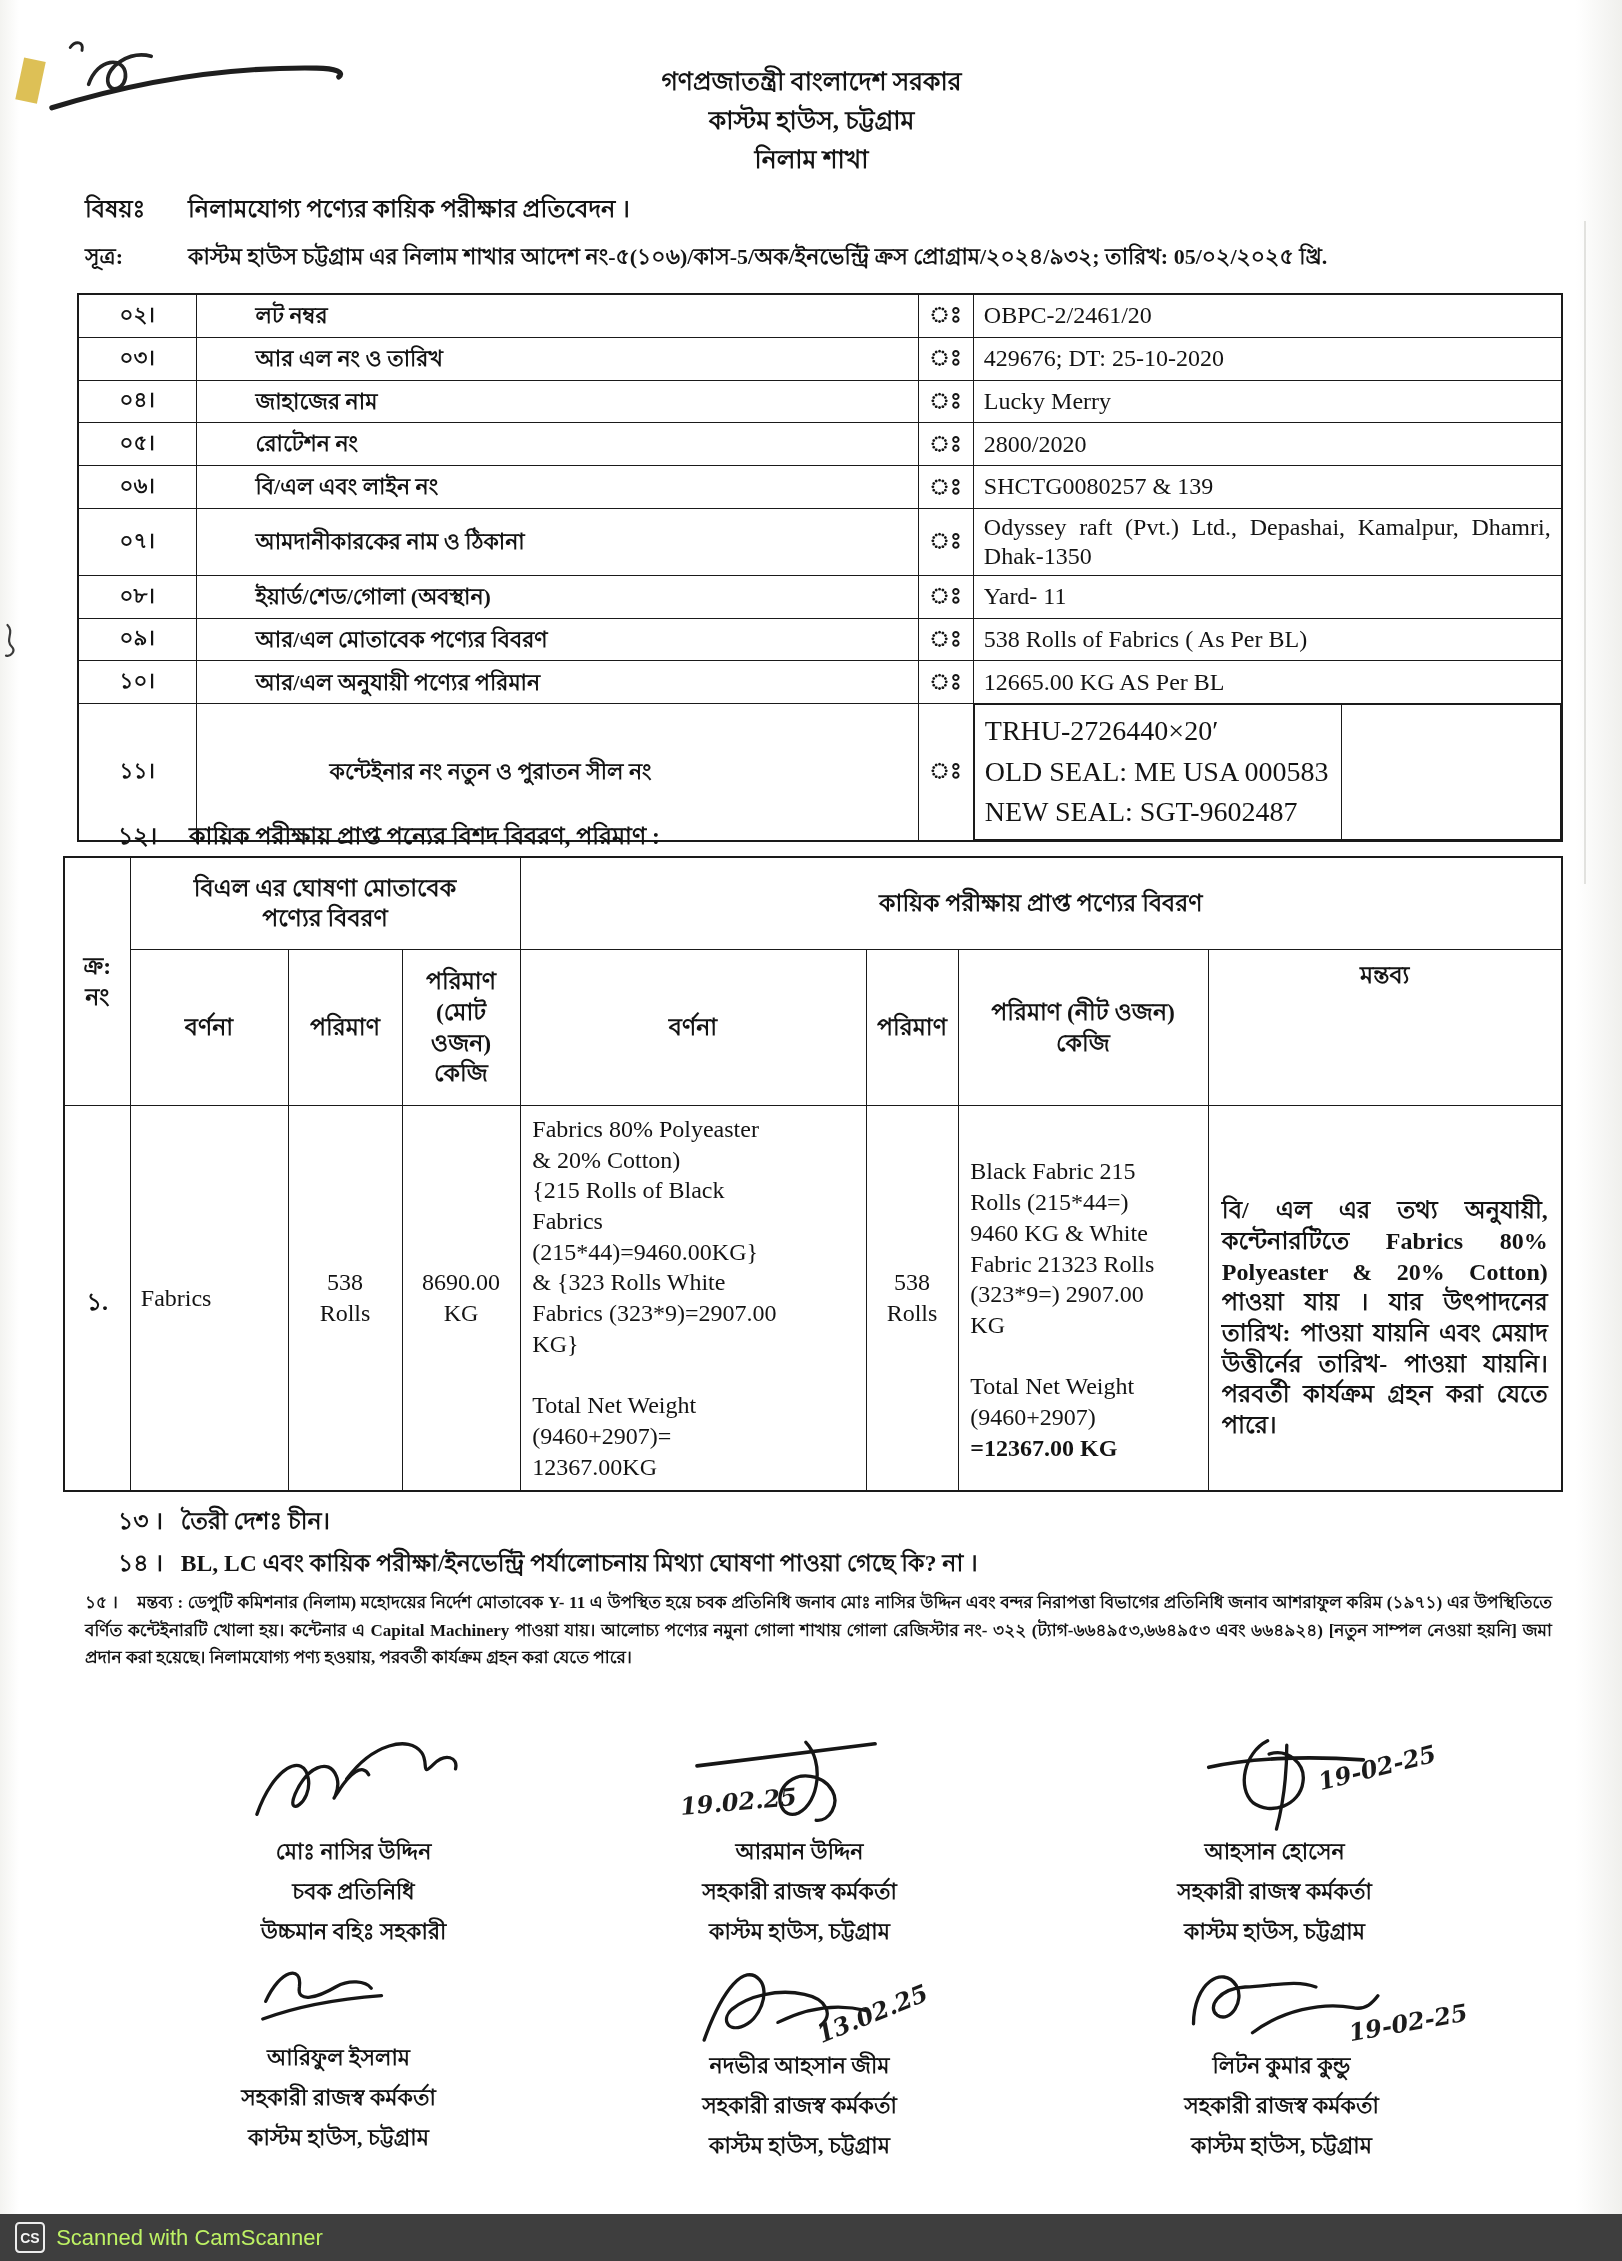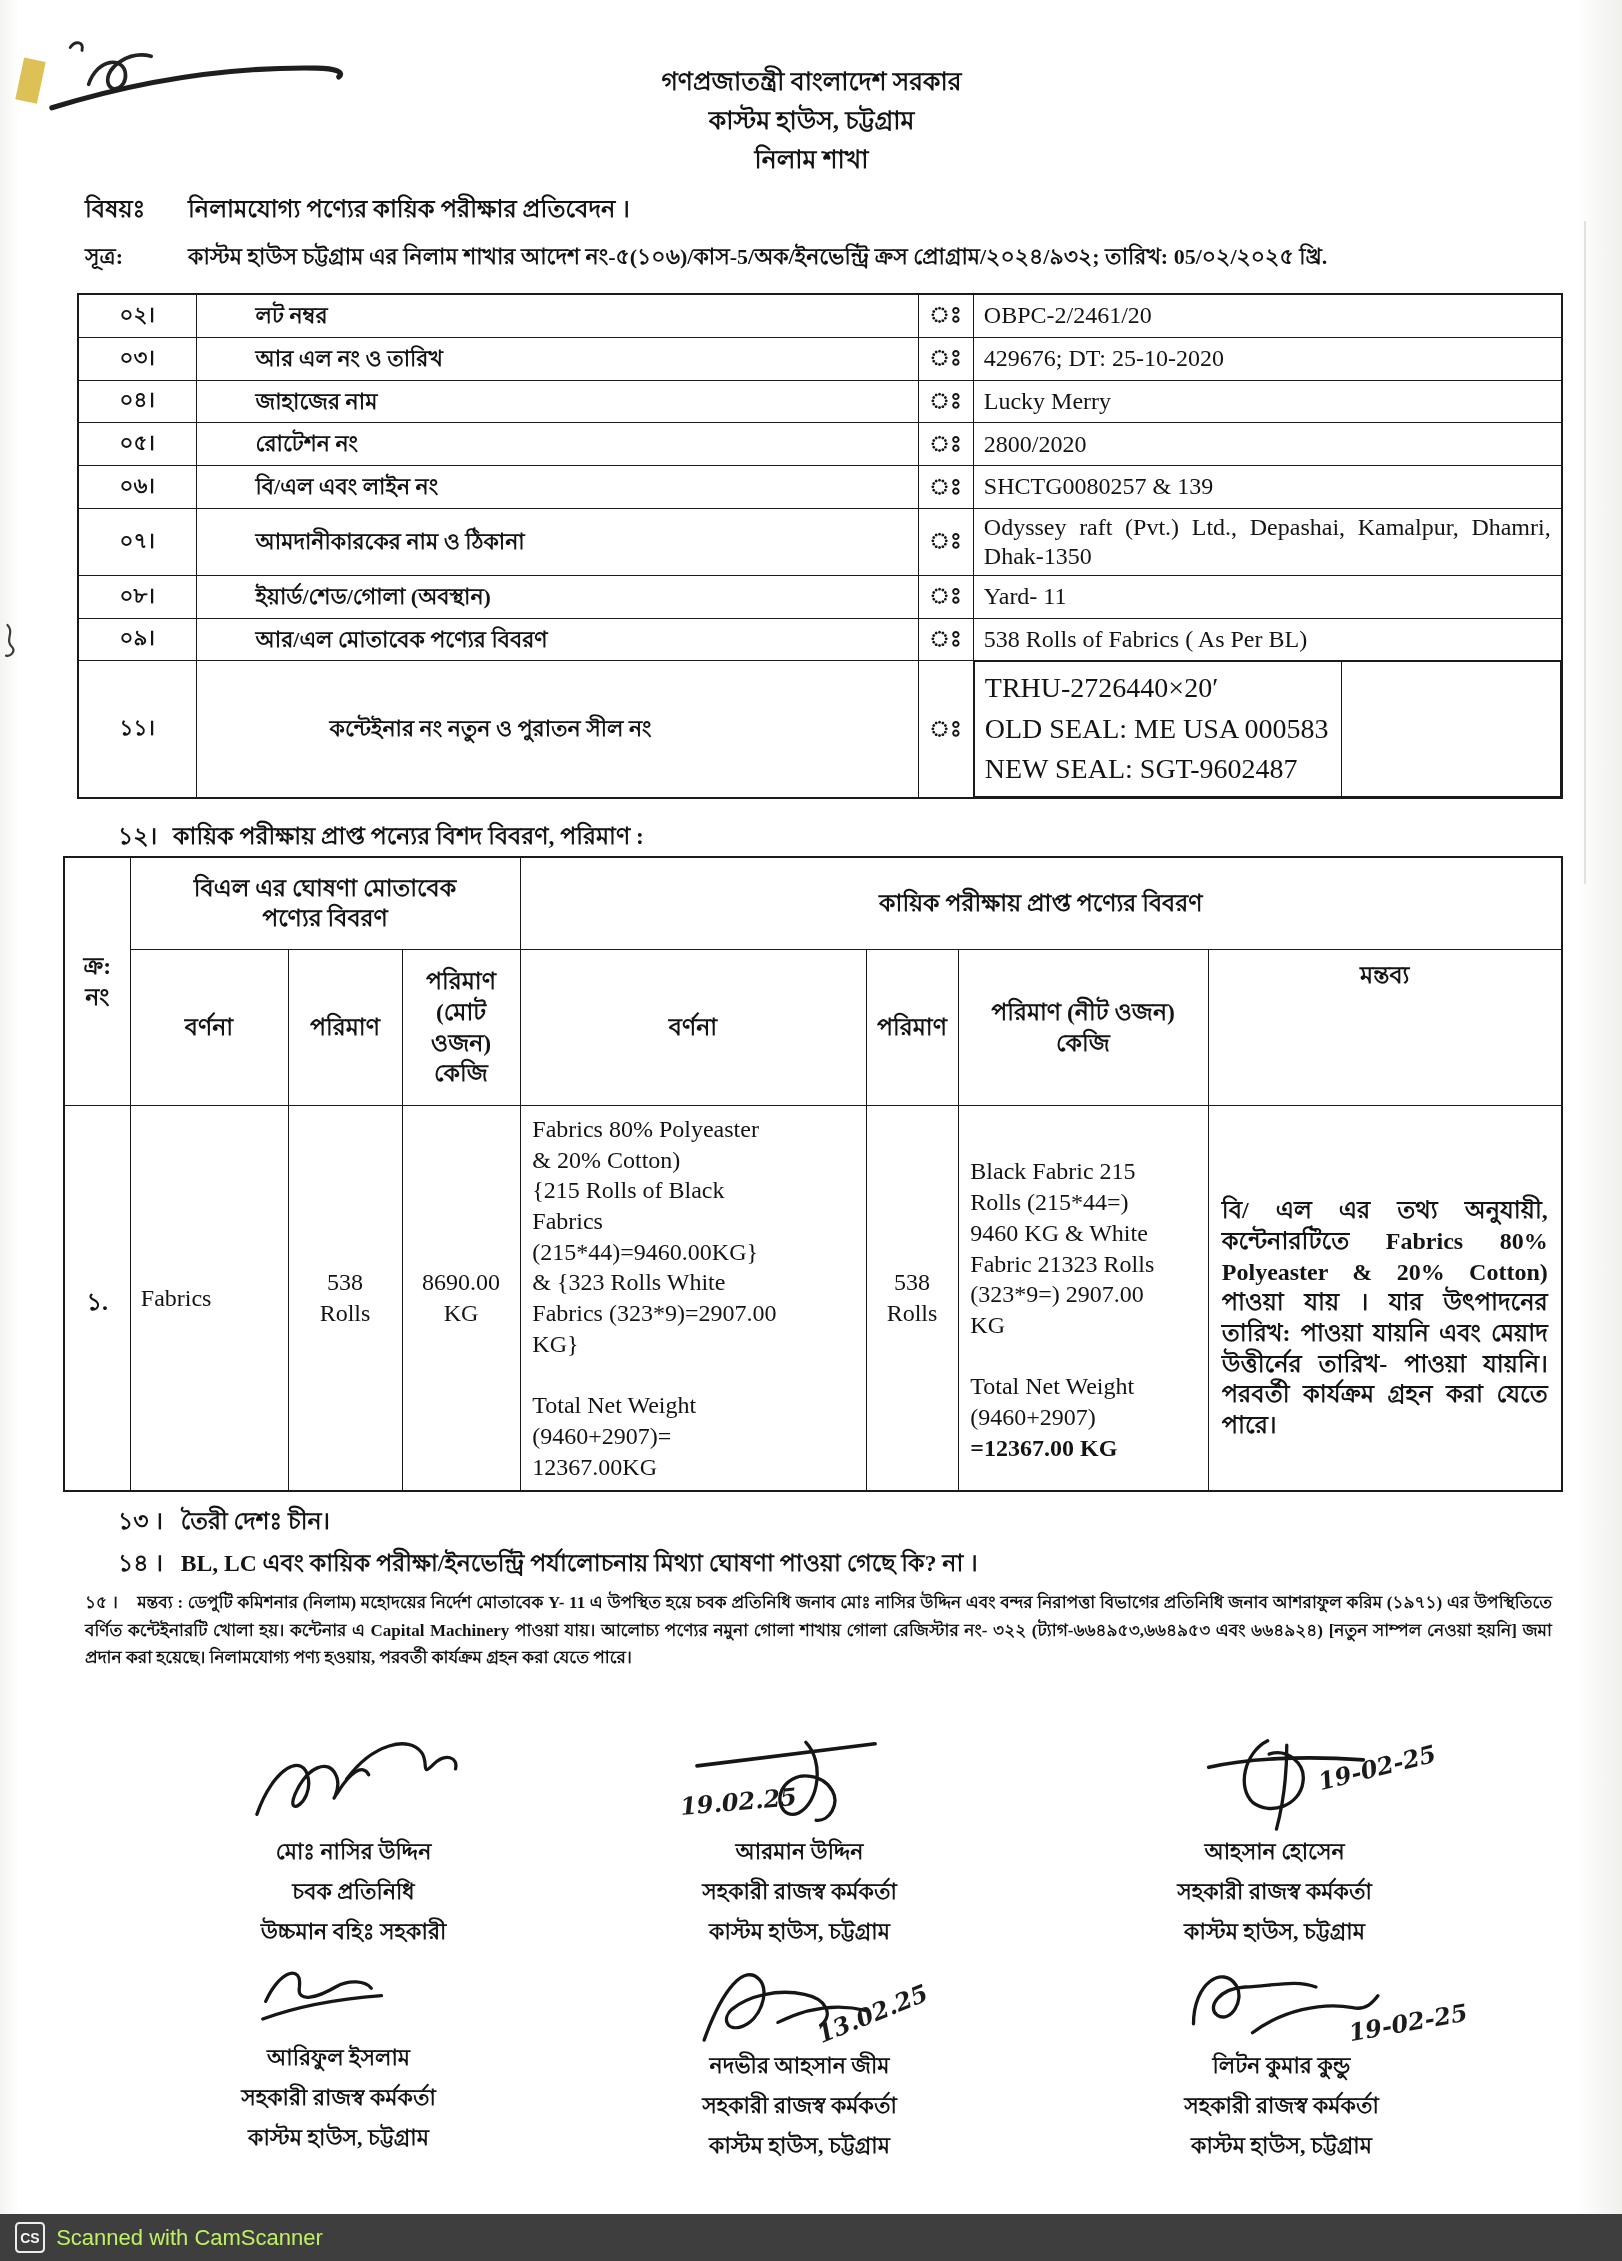--- a/index.html
+++ b/index.html
@@ -22,21 +22,21 @@
   .no-cell{text-align:center;font-weight:700;font-size:21.4px;padding:2.9px 1.5px;}
   .label-cell{font-weight:700;font-size:22px;line-height:1.25;padding:3.7px 7.4px 3.7px 59px;}
   .label-indent{padding-left:133px;}
   .colon-cell{text-align:center;font-weight:700;font-size:22px;}
   .value-cell{font-size:24px;line-height:1.22;padding:3.7px 10.3px;}
   .justify{text-align:justify;}
   .split{display:flex;padding:0;align-items:stretch;}
   .split-left{width:59%;border-right:1.5px solid #1a1a1a;padding:5.9px 10.3px;white-space:pre-line;font-size:28px;line-height:1.45;}
   .split-right{flex:1;}
   
-  .item12{top:818px;left:118px;display:flex;gap:16px;font-weight:700;font-size:23.6px;}
+  .item12{top:818px;left:118px;display:flex;gap:32px;font-weight:700;font-size:23.6px;}
   
   .exam-table{top:856px;left:63px;width:1499px;border:2.2px solid #1a1a1a;table-layout:fixed;}
   .exam-table th,.exam-table td{border:1.5px solid #1a1a1a;}
   .exam-table th{font-weight:700;font-size:23.6px;white-space:pre-line;line-height:1.3;padding:4.4px;}
   .hr1 th{height:82px;vertical-align:middle;}
   .hr2 th{height:141px;vertical-align:middle;}
   .th-remarks{vertical-align:top !important;padding-top:10.3px !important;}
   .exam-table td{font-size:24px;line-height:1.28;vertical-align:middle;}
   .cell-sl{vertical-align:top;text-align:center;font-weight:700;font-size:23px;padding-top:8.8px;}
   .cell-bl-desc{vertical-align:top;padding:7.4px 4.4px 7.4px 10.3px;}
@@ -156,20 +156,26 @@
         <td class="no-cell">০৮।</td>
         <td class="label-cell">ইয়ার্ড/শেড/গোলা (অবস্থান)</td>
         <td class="colon-cell">ঃ</td>
         <td class="value-cell">Yard- 11</td>
       </tr>
       <tr>
         <td class="no-cell">০৯।</td>
         <td class="label-cell">আর/এল মোতাবেক পণ্যের বিবরণ</td>
         <td class="colon-cell">ঃ</td>
         <td class="value-cell">538 Rolls of Fabrics ( As Per BL)</td>
+      </tr>
+      <tr>
+        <td class="no-cell">১০।</td>
+        <td class="label-cell">আর/এল অনুযায়ী পণ্যের পরিমান</td>
+        <td class="colon-cell">ঃ</td>
+        <td class="value-cell">12665.00 KG AS Per BL</td>
       </tr>
       <tr>
         <td class="no-cell">১১।</td>
         <td class="label-cell label-indent">কন্টেইনার নং নতুন ও পুরাতন সীল নং</td>
         <td class="colon-cell">ঃ</td>
         <td class="value-cell split">
           <div class="split-left">TRHU-2726440×20′
 OLD SEAL: ME USA 000583
 NEW SEAL: SGT-9602487</div>
           <div class="split-right"></div>

